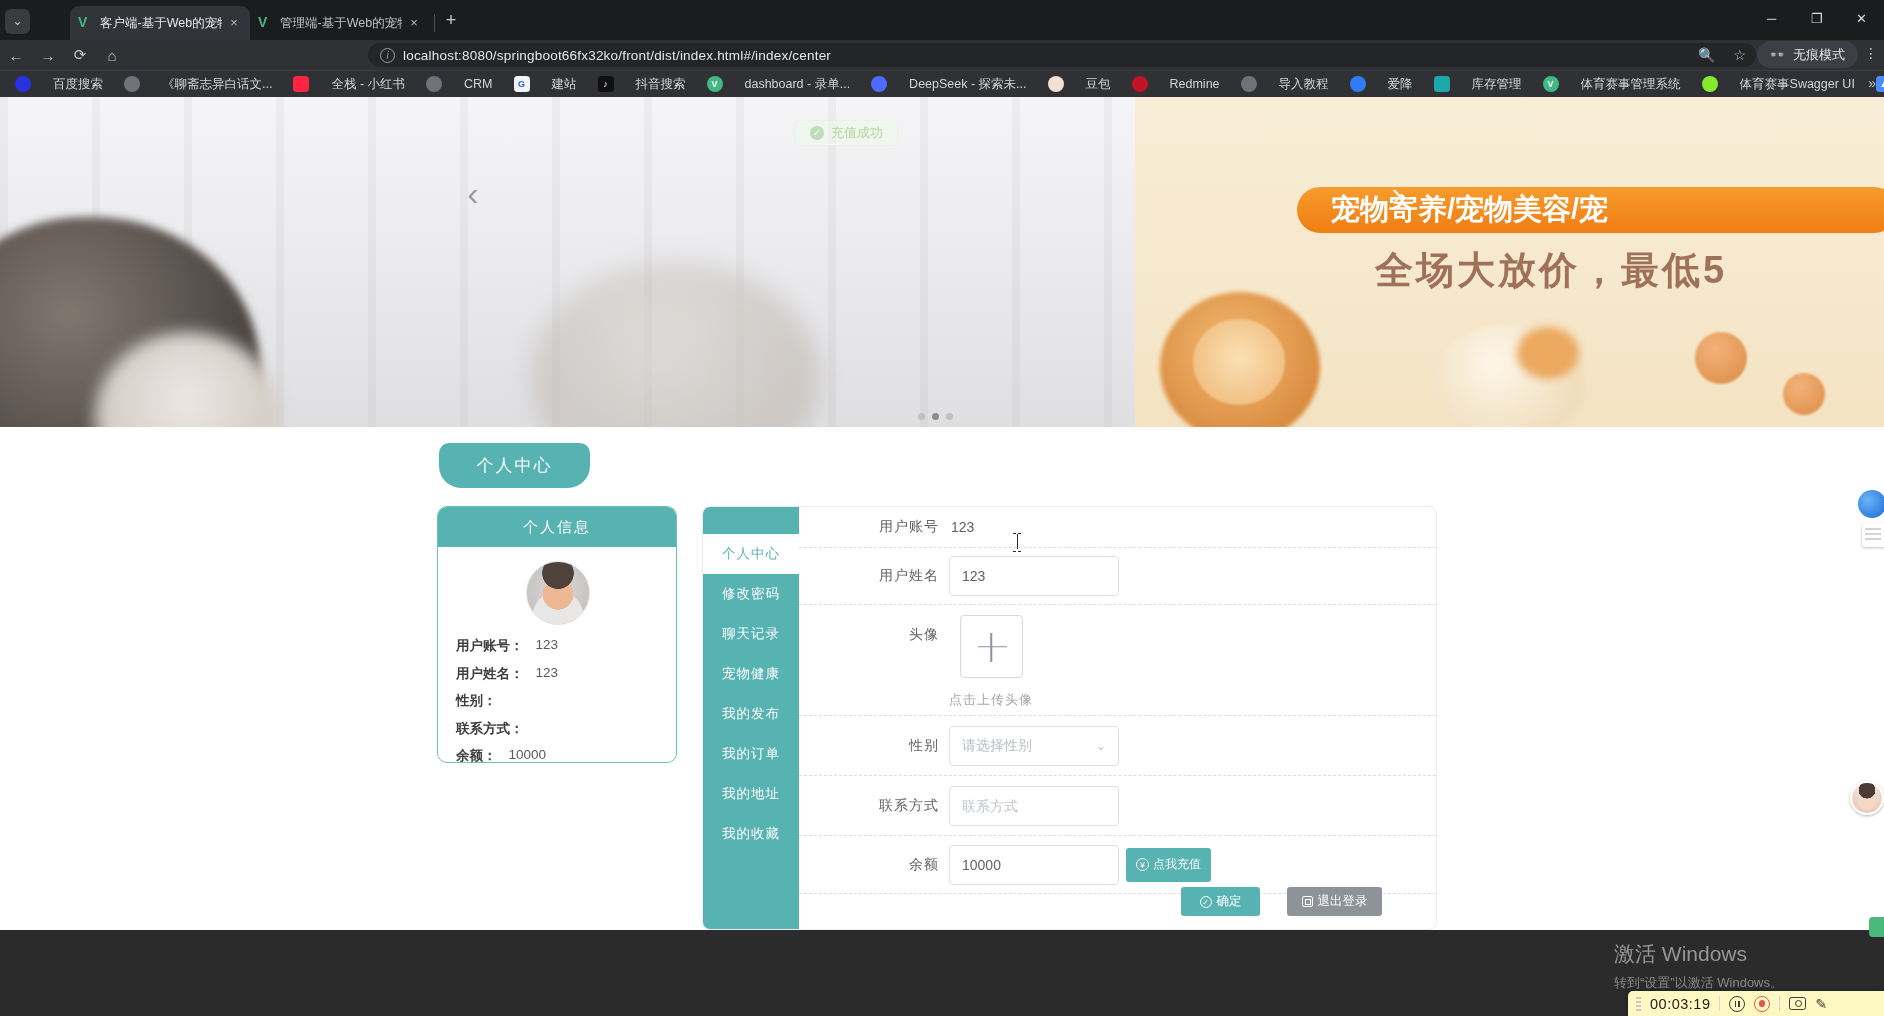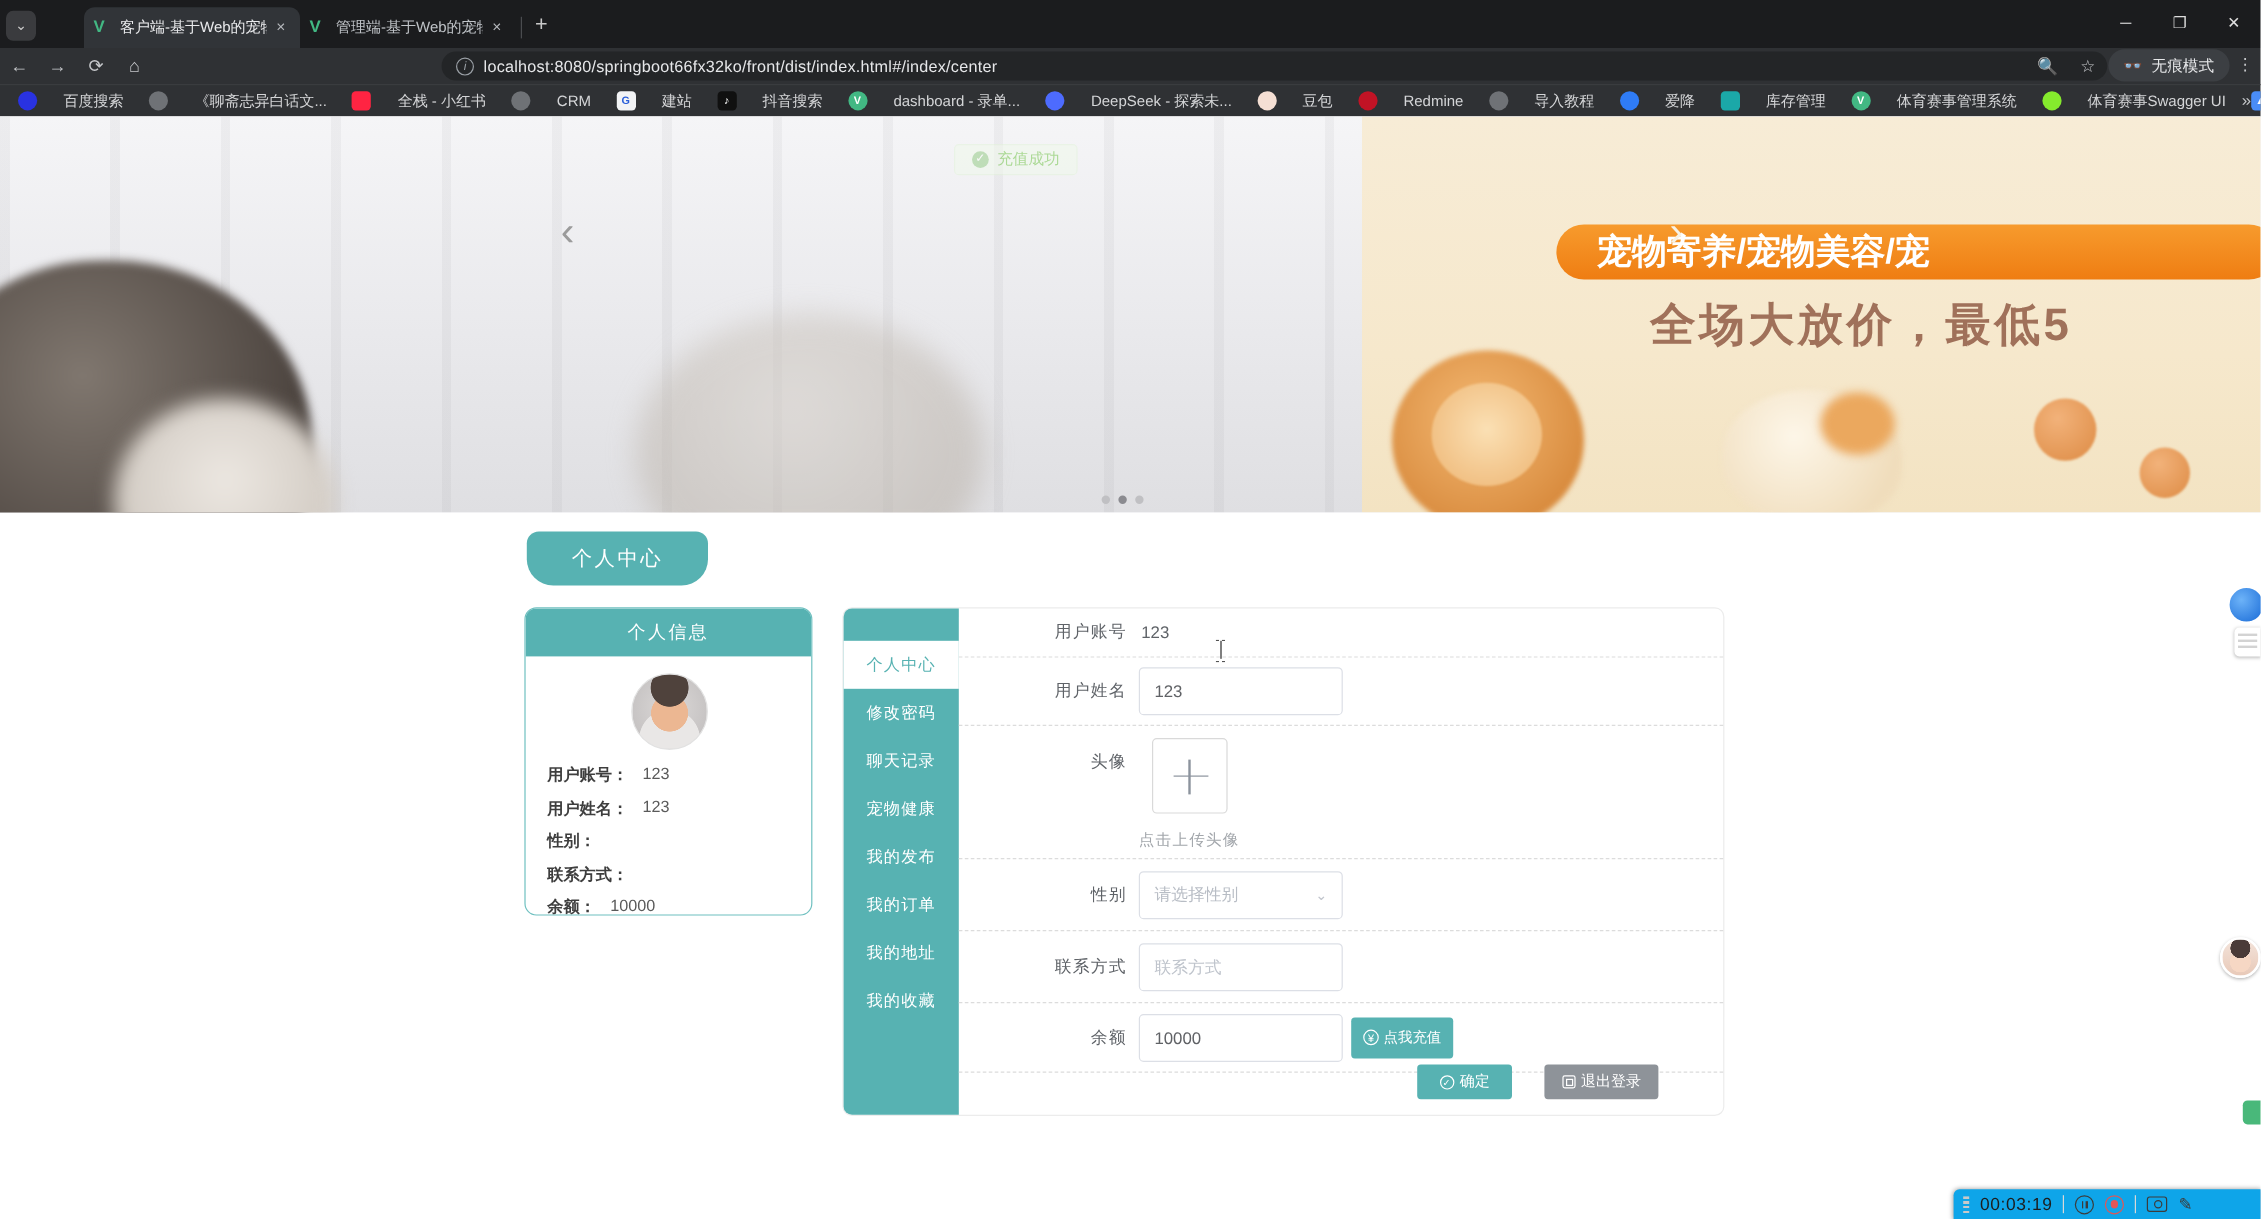--- a/index.html
+++ b/index.html
@@ -136,21 +136,21 @@
   .ibeam::after { content:""; position:absolute; left:1px; top:1px; width:8px; height:17px;
      border-top:1.5px solid #2b2b2b; border-bottom:1.5px solid #2b2b2b;
      -webkit-mask:linear-gradient(90deg,#000 3px,transparent 3px calc(100% - 3px),#000 calc(100% - 3px)); }
 
   
   .page-footer { position:absolute; left:0; top:930px; width:1884px; height:86px; background:#2b2b2b; }
   .watermark { position:absolute; left:1614px; top:10px; color:#969696; }
   .wm1 { font-size:21px; }
   .wm2 { font-size:13px; margin-top:6px; color:#8a8a8a; }
 
-  .recorder { position:absolute; left:1628px; top:991px; width:256px; height:25px; background:#0ea5e9; border-radius:5px 0 0 0; display:flex; align-items:center; padding:0 8px; gap:9px; box-shadow:0 0 4px rgba(0,0,0,.4); }
+  .recorder { position:absolute; left:1628px; top:991px; width:256px; height:25px; background:#fef9c3; border-radius:5px 0 0 0; display:flex; align-items:center; padding:0 8px; gap:9px; box-shadow:0 0 4px rgba(0,0,0,.4); }
   .rec-grip { width:5px; height:14px; background:repeating-linear-gradient(180deg,#c9c9c9 0 2px,transparent 2px 4px); }
   .rec-time { font-size:14.5px; color:#1d1d1d; letter-spacing:.5px; }
   .rec-sep { width:1px; height:15px; background:#d8d8d8; }
   .rec-pause { width:16px; height:16px; border:1.3px solid #3c3c3c; border-radius:50%; position:relative; }
   .rec-pause::before, .rec-pause::after { content:""; position:absolute; top:4px; width:1.5px; height:6px; background:#3c3c3c; }
   .rec-pause::before { left:4.5px; } .rec-pause::after { left:8px; }
   .rec-stop { width:16px; height:16px; border:1.3px solid #e25656; border-radius:50%; position:relative; }
   .rec-stop::before { content:""; position:absolute; left:3.5px; top:3.5px; width:6.5px; height:6.5px; border-radius:50%; background:#e25656; }
   .rec-cam { width:17px; height:13px; border:1.3px solid #3c3c3c; border-radius:2.5px; position:relative; }
   .rec-cam::before { content:""; position:absolute; left:4.5px; top:2px; width:5px; height:5px; border:1.2px solid #3c3c3c; border-radius:50%; }
@@ -441,20 +441,26 @@
         <div class="btn btn-logout">
           <span class="back-ic"></span>
           <span>退出登录</span>
         </div>
       </div>
     </div>
   </div>
 
   <div class="ibeam"></div>
 
+  <div class="page-footer">
+    <div class="watermark">
+      <div class="wm1">激活 Windows</div>
+      <div class="wm2">转到“设置”以激活 Windows。</div>
+    </div>
+  </div>
 
   <div class="recorder">
     <span class="rec-grip"></span>
     <span class="rec-time">00:03:19</span>
     <span class="rec-sep"></span>
     <span class="rec-pause"></span>
     <span class="rec-stop"></span>
     <span class="rec-sep"></span>
     <span class="rec-cam"></span>
     <span class="rec-pen">✎</span>

